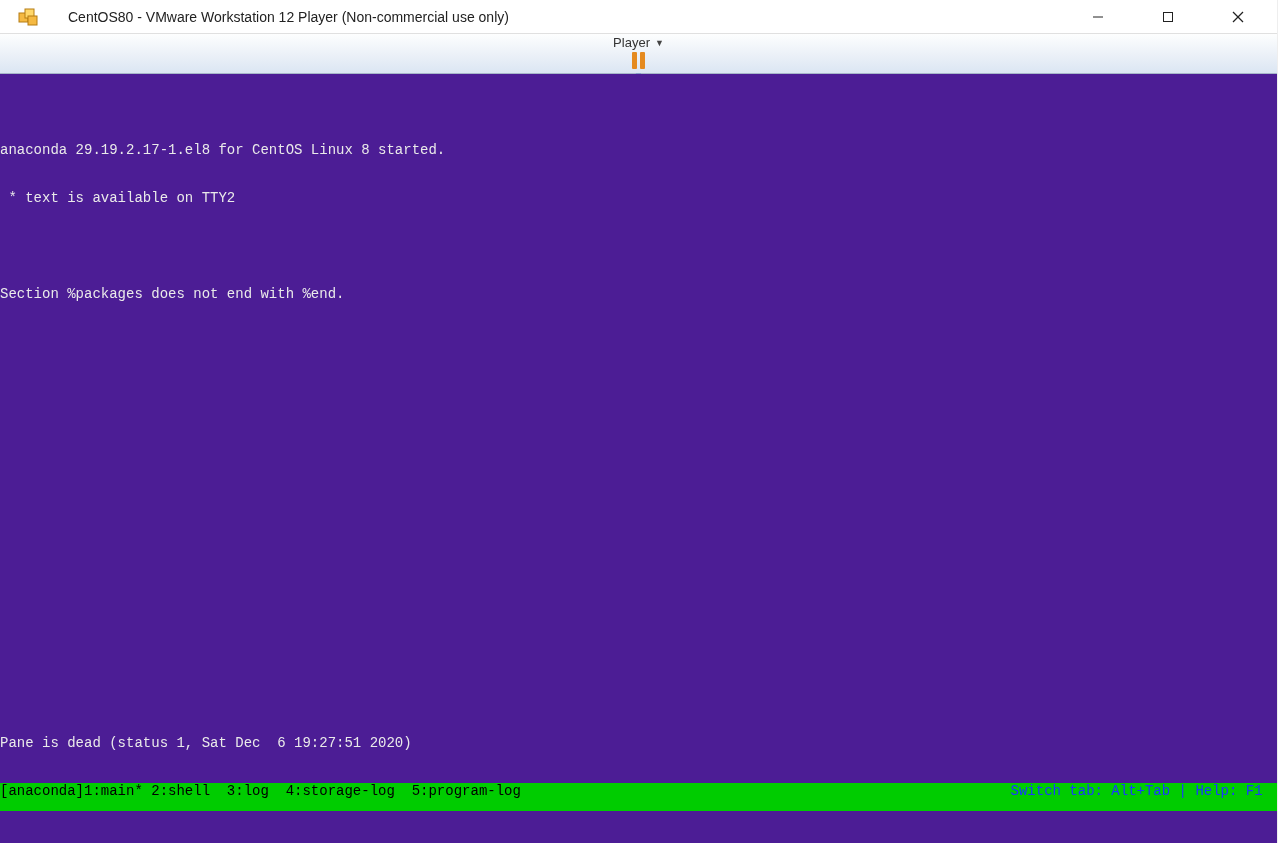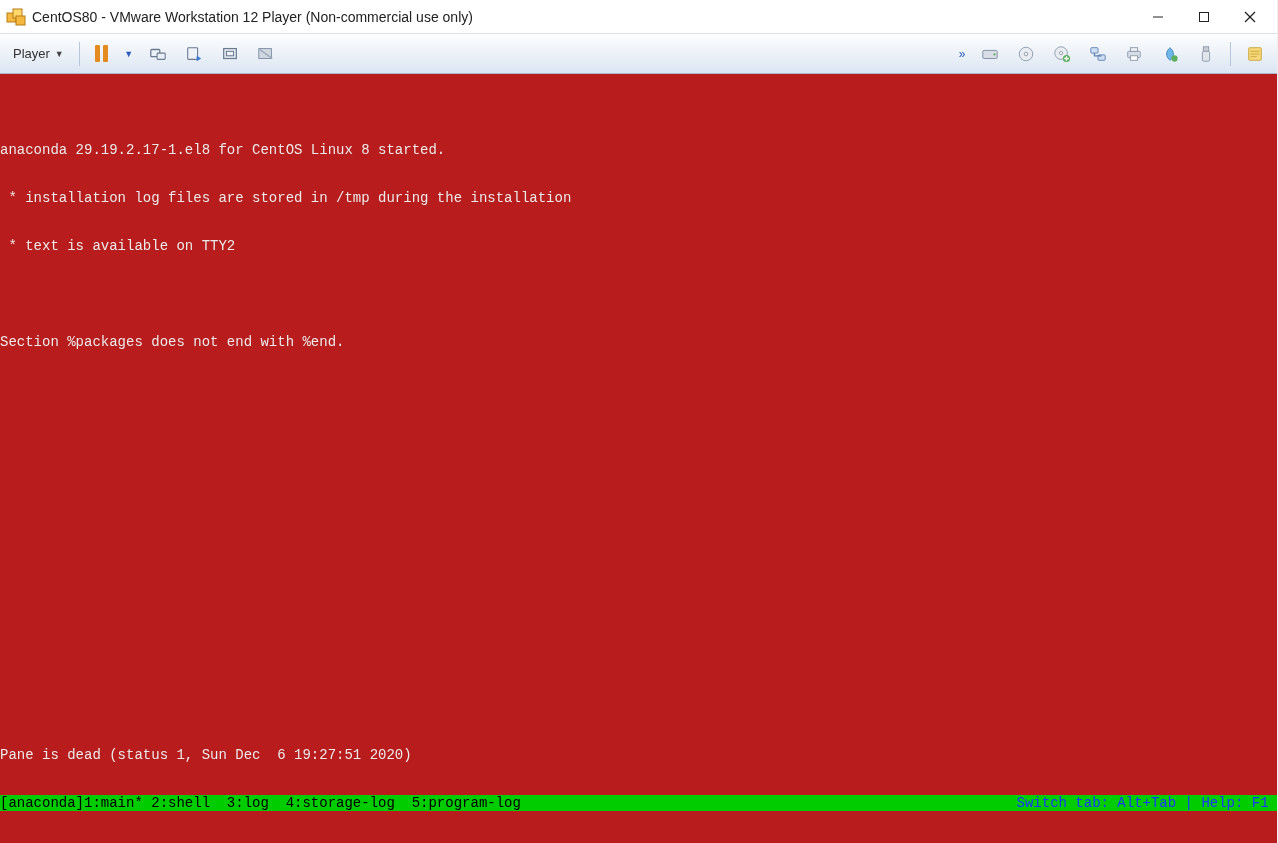--- a/index.html
+++ b/index.html
@@ -1,78 +1,79 @@
 <!DOCTYPE html>
 <html><head>
 <meta charset="utf-8">
 <style>
   * { box-sizing: border-box; }
   html, body { margin:0; padding:0; font-family: "Segoe UI", Tahoma, sans-serif; }
   body { width:1278px; height:843px; background:#fff; overflow:hidden; border-right:1px solid #eee; }
   
   .titlebar {
-    height:34px; display:flex; align-items:center; padding:0 4px;
-    background:#fff; border-bottom:1px solid #e0e0e0;
+    height:34px; display:flex; align-items:center; padding:0 16px;
+    background:#fff; border-bottom:1px solid #e0e0e0;gap:24px;
   }
   .titlebar .app-icon {
     width:20px; height:20px; margin:0 6px 0 2px;
     display:inline-flex; align-items:center; justify-content:center;
   }
   .titlebar .title { font-size:14px; color:#222; flex:0 0 auto; }
   .titlebar .spacer { flex:1 1 auto; }
   .winbtn {
     width:46px; height:34px; display:flex; align-items:center; justify-content:center;
     font-family:"Segoe UI Symbol","Segoe UI",sans-serif; font-size:13px; color:#222;
   }
 
   
   .toolbar {
     height:40px; display:flex; align-items:center; padding:0 4px;
     background:linear-gradient(#fdfefe,#e9eff7 60%,#dbe6f3);
     border-bottom:1px solid #a7b6c9;
+    flex-direction:column;
   }
   .toolbar .tbtn {
     height:32px; min-width:28px; padding:0 6px; margin:0 2px;
     display:flex; align-items:center; justify-content:center;
     border:1px solid transparent; border-radius:3px;
     color:#333; font-size:13px;
   }
   .toolbar .tbtn .caret { margin-left:5px; font-size:9px; color:#444; }
   .toolbar .sep { width:1px; height:24px; background:#b7c6da; margin:0 6px; }
   .toolbar .play-icon { display:flex; gap:3px; }
   .toolbar .play-icon span { width:5px; height:17px; background:#e58a1f; border-radius:1px; }
   .toolbar .spacer { flex:1 1 auto; }
   .tb-icon { width:18px; height:18px; }
 
   
   .console {
     position:relative;
     width:100%;
     height:calc(843px - 34px - 40px);
-    background:#b91c1c;
+    background:#4c1d95;
     font-family:"Consolas","Liberation Mono","Courier New",monospace;
     font-size:14px;
     line-height:16px;
     color:#eaeaea;
     white-space:pre;
     overflow:hidden;
   }
   .console .out { padding:4px 0 0 0; }
   .console .line { height:16px; }
   .console .bottom {
     position:absolute; left:0; right:0; bottom:0;
   }
   .console .dead { color:#eaeaea; height:16px; }
   .console .statusbar {
-    height:16px; background:#00cc00; color:#000; display:flex;
+    height:28px; background:#00cc00; color:#000; display:flex;
     font-weight:normal; overflow:hidden;
   }
   .console .statusbar .left { flex:0 0 auto; }
   .console .statusbar .mid { flex:1 1 auto; }
-  .console .statusbar .right { flex:0 0 auto; color:#1b37ff; }
+  .console .statusbar .right { flex:0 0 auto; color:#1b37ff; padding-right:6px; }
 </style>
 </head>
 <body>
 
 <div class="titlebar">
   <span class="app-icon">
     <svg viewBox="0 0 20 20" width="20" height="20">
       <rect x="1" y="6" width="9" height="9" fill="#f5b942" stroke="#b57c13"></rect>
       <rect x="7" y="2" width="9" height="9" fill="#ffd76a" stroke="#b57c13"></rect>
       <rect x="10" y="9" width="9" height="9" fill="#f5b942" stroke="#b57c13"></rect>
@@ -198,26 +199,25 @@
       <line x1="5" y1="7" x2="15" y2="7" stroke="#caa53a"></line>
         <line x1="5" y1="10" x2="15" y2="10" stroke="#caa53a"></line>
         <line x1="5" y1="13" x2="12" y2="13" stroke="#caa53a"></line>
     </svg>
   </div>
 </div>
 
 <div class="console">
   <div class="out">
     <div class="line">anaconda 29.19.2.17-1.el8 for CentOS Linux 8 started.</div>
-    <div class="line"> * installation log files are stored in /tmp during the installation</div>
     <div class="line"> * text is available on TTY2</div>
     <div class="line"></div>
     <div class="line">Section %packages does not end with %end.</div>
   </div>
   <div class="bottom">
-    <div class="dead">Pane is dead (status 1, Sun Dec  6 19:27:51 2020)</div>
+    <div class="dead">Pane is dead (status 1, Sat Dec  6 19:27:51 2020)</div>
     <div class="statusbar">
       <span class="left">[anaconda]1:main* 2:shell  3:log  4:storage-log  5:program-log</span>
       <span class="mid"></span>
       <span class="right">Switch tab: Alt+Tab | Help: F1 </span>
     </div>
   </div>
 </div>
 
 </body></html>

